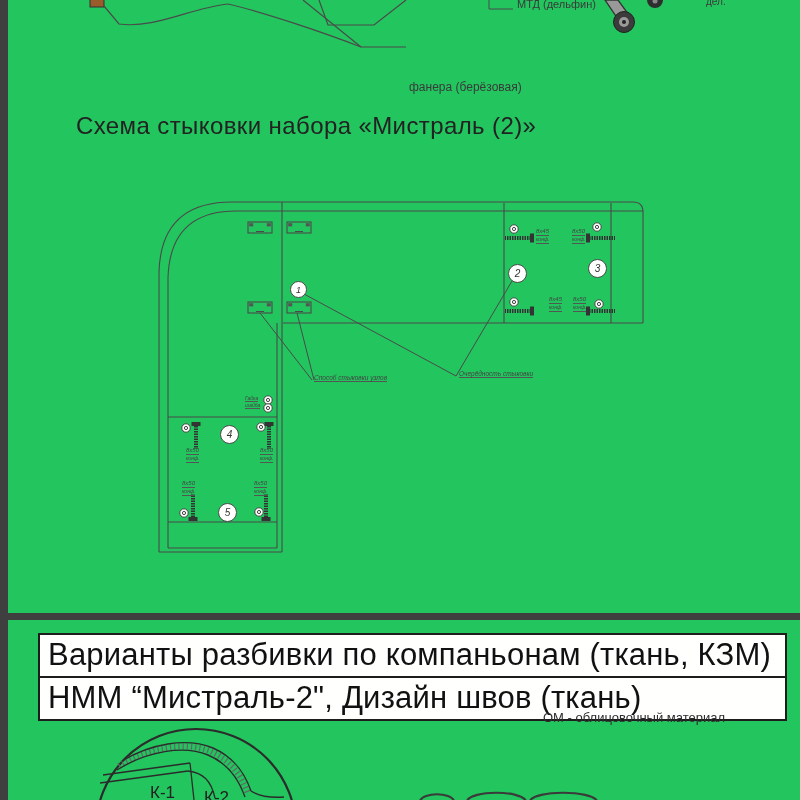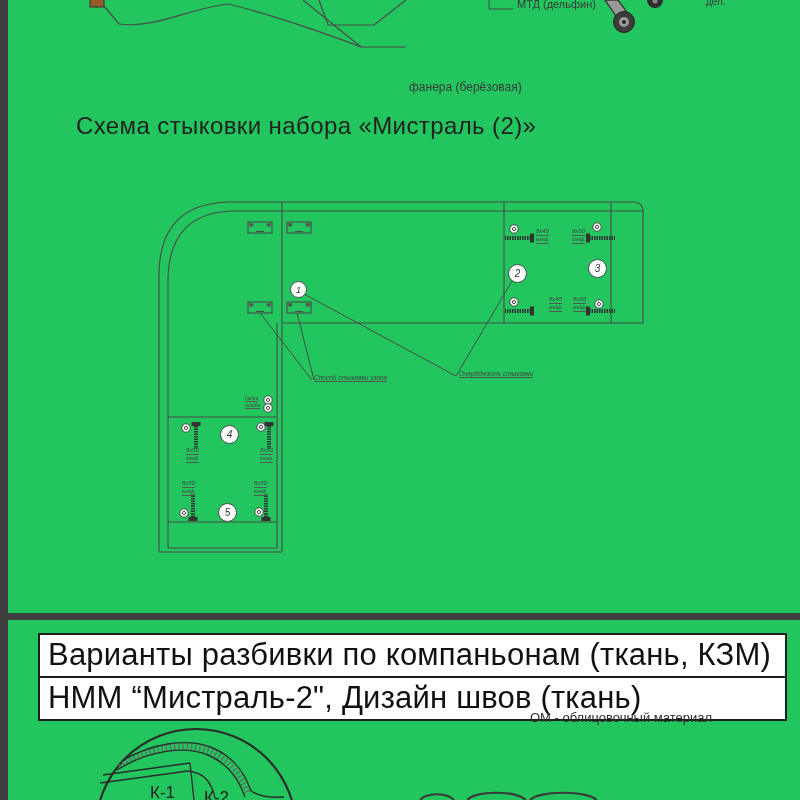--- a/index.html
+++ b/index.html
@@ -224,17 +224,17 @@
       <path d="M467,801 C471,790 521,790 526,801"></path>
       <path d="M530,801 C534,790 592,790 597,801"></path>
     </g>
   </svg>
 
   <div class="tablebox">
     <div class="trow">Варианты разбивки по компаньонам (ткань, КЗМ)</div>
     <div class="trow">НММ “Мистраль-2", Дизайн швов (ткань)</div>
   </div>
 
-  <div class="abs note" style="left:522px;top:90px;text-align:center;">ОМ - облицовочный материал</div>
+  <div class="abs note" style="left:535px;top:90px;text-align:center;">ОМ - облицовочный материал</div>
 
   <div class="abs klabel" style="left:142px;top:163px;">К-1</div>
   <div class="abs klabel" style="left:196px;top:168px;">К-2</div>
 </div>
 
 </body></html>

